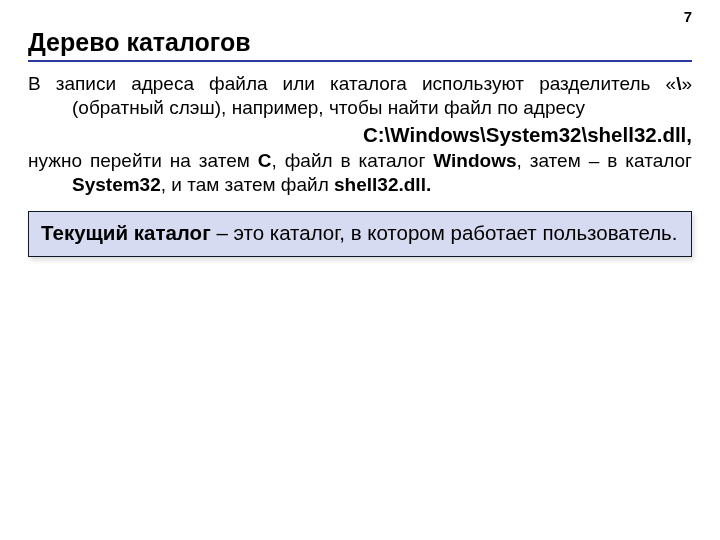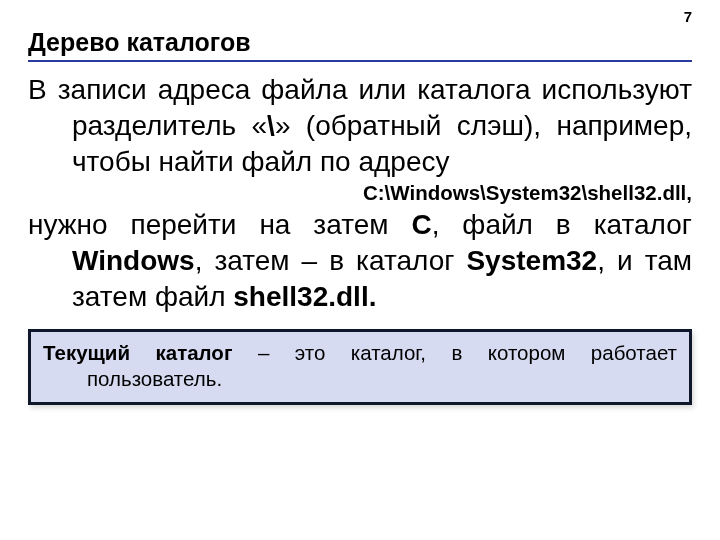--- a/index.html
+++ b/index.html
@@ -26,39 +26,39 @@
     font-size: 25px;
     font-weight: bold;
     margin: 0 0 3px 0;
   }
   .hr {
     border: none;
     border-top: 2.5px solid #2a3a9c;
     margin: 0 0 10px 0;
   }
   .para {
-    font-size: 28px;
+    font-size: 19px;
     line-height: 1.28;
     text-align: justify;
     margin: 0;
   }
   .indent-cont { 
     padding-left: 44px;
     text-indent: -44px;
   }
   .path-line {
     font-size: 20.5px;
     font-weight: bold;
     text-align: right;
     padding-left: 90px;
     margin: 2px 0;
   }
   .callout {
     background: #d7dbf1;
-    border: 3px solid #0f172a;
+    border: 1px solid #0f172a;
     box-shadow: 2px 3px 5px rgba(0,0,0,0.15);
     padding: 8px 12px 10px 12px;
     margin-top: 14px;
   }
   .callout .para {
     font-size: 20.5px;
   }
   b { font-weight: bold; }
 </style>
 </head>

